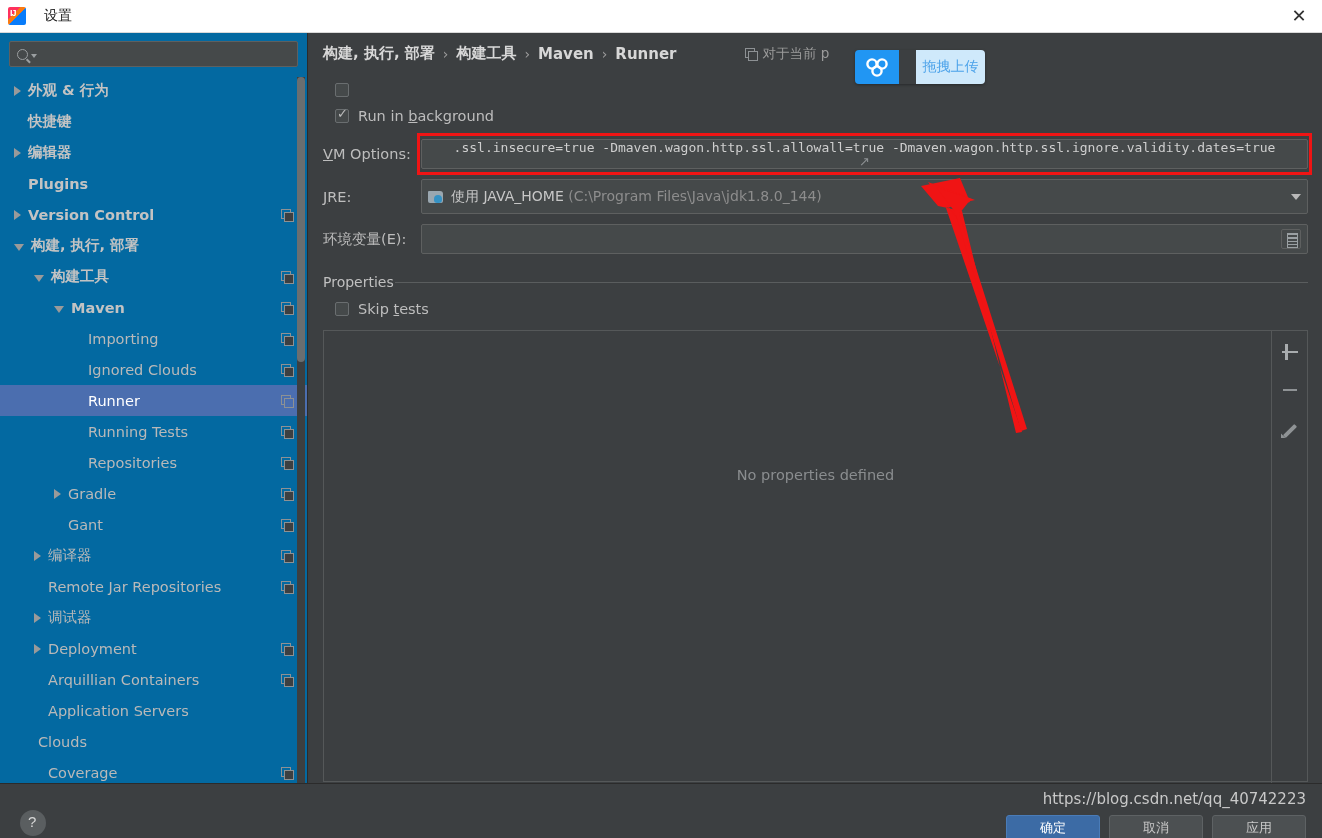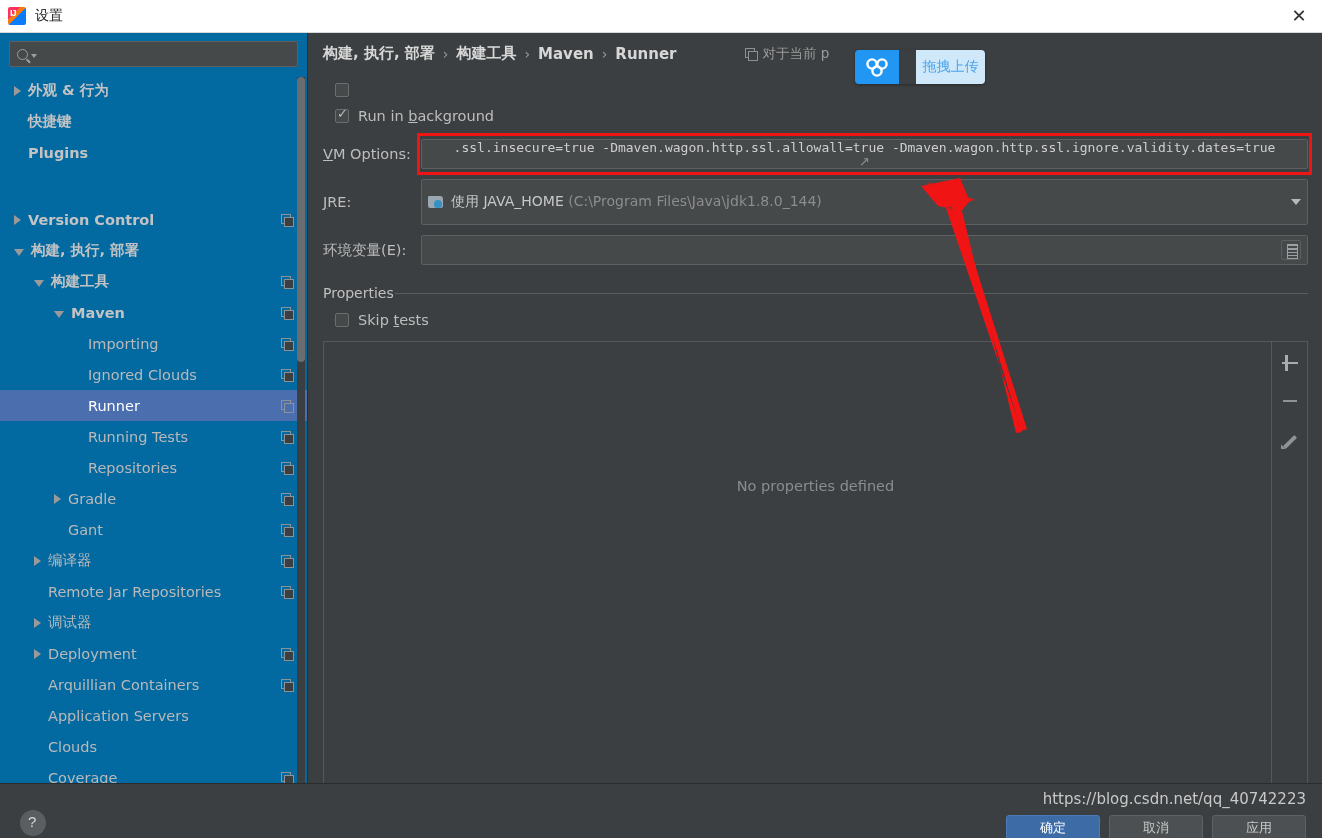--- a/index.html
+++ b/index.html
@@ -22,21 +22,21 @@
     border-radius: 2px;
     background: linear-gradient(135deg, #fe315d 0%, #fe315d 34%, #f97a12 34%, #f97a12 52%, #087cfa 52%, #087cfa 100%);
     overflow: hidden;
   }
   .title-icon::after {
     content: "IJ"; position: absolute; left: 2px; top: 1px;
     color: #fff; font-size: 9px; font-weight: bold; letter-spacing: -1px;
     font-family: "Liberation Sans", sans-serif;
   }
   .title-text {
-    margin-left: 9px; font-size: 14px; color: #1f1f1f;
+    margin-left: 18px; font-size: 14px; color: #1f1f1f;
     font-family: Liberation Serif, serif;
   }
   .title-close {
     position: absolute; right: 0; top: 0; width: 46px; height: 32px;
     display: flex; align-items: center; justify-content: center;
     font-size: 18px; color: #333; cursor: default; line-height: 1;
   }
 
   
   .body-area {
@@ -168,21 +168,21 @@
     line-height: 13px; text-align: center;
   }
   .vm-wrap { position: relative; flex: 1; margin-right: 14px; }
   .vm-wrap .text-field { margin-right: 0; width: 100%; flex-direction: column; }
   .red-box {
     position: absolute; left: -4px; top: -6px; right: -4px; bottom: -6px;
     border: 3px solid #f01414; pointer-events: none;
   }
 
   .combo {
-    flex: 1; height: 46px; background: #45494a; border: 1px solid #5e6060;
+    flex: 1; height: 35px; background: #45494a; border: 1px solid #5e6060;
     border-radius: 2px; display: flex; align-items: center;
     padding: 0 6px; margin-right: 14px;
   }
   .jdk-ico {
     width: 16px; height: 14px; flex: none; position: relative; margin-right: 7px;
   }
   .jdk-ico::before {
     content: ""; position: absolute; left: 0; top: 1px; width: 15px; height: 12px;
     background: #9aa7b0; border-radius: 1px 3px 2px 2px;
   }
@@ -327,25 +327,29 @@
       </div>
       <div class="tree" id="tree">
           <div class="tree-row" style="padding-left: 14px;">
             <div class="arrow "></div>
             <div class="tree-label bold">外观 &amp; 行为</div>
           </div>
           <div class="tree-row" style="padding-left: 14px;">
             <div class="arrow none"></div>
             <div class="tree-label bold">快捷键</div>
           </div>
+          <div class="tree-row" style="padding-left: 14px;">
+            <div class="arrow "></div>
+            <div class="tree-label bold">编辑器</div>
+          </div>
           <div class="tree-row" style="padding-left: 14px; align-items: center;">
             <div class="arrow none"></div>
             <div class="tree-label bold">Plugins</div>
           </div>
-          <div class="tree-row" style="padding-left: 14px; margin-top: 36px;">
+          <div class="tree-row" style="padding-left: 14px;">
             <div class="arrow "></div>
             <div class="tree-label bold">Version Control</div>
             <div class="copy-ico"></div>
           </div>
           <div class="tree-row" style="padding-left: 14px;">
             <div class="arrow down"></div>
             <div class="tree-label bold">构建, 执行, 部署</div>
           </div>
           <div class="tree-row" style="padding-left: 34px;">
             <div class="arrow down"></div>
@@ -413,21 +417,21 @@
           </div>
           <div class="tree-row" style="padding-left: 34px;">
             <div class="arrow none"></div>
             <div class="tree-label">Arquillian Containers</div>
             <div class="copy-ico"></div>
           </div>
           <div class="tree-row" style="padding-left: 34px;">
             <div class="arrow none"></div>
             <div class="tree-label">Application Servers</div>
           </div>
-          <div class="tree-row" style="padding-left: 34px;">
+          <div class="tree-row" style="padding-left: 24px;">
             <div class="arrow none"></div>
             <div class="tree-label">Clouds</div>
           </div>
           <div class="tree-row" style="padding-left: 34px;">
             <div class="arrow none"></div>
             <div class="tree-label">Coverage</div>
             <div class="copy-ico"></div>
           </div>
           <div class="tree-row" style="padding-left: 34px;">
             <div class="arrow "></div>

